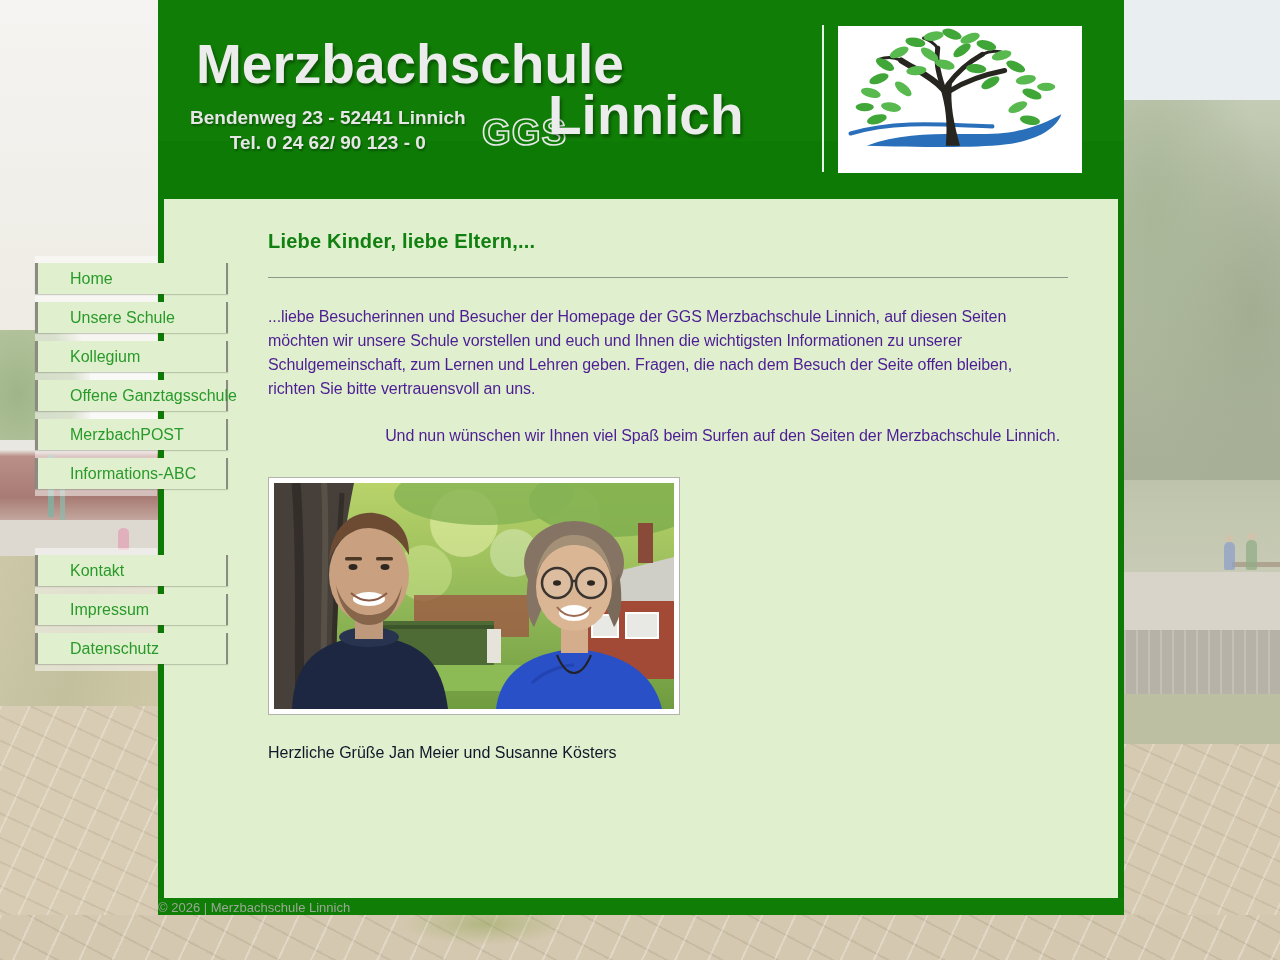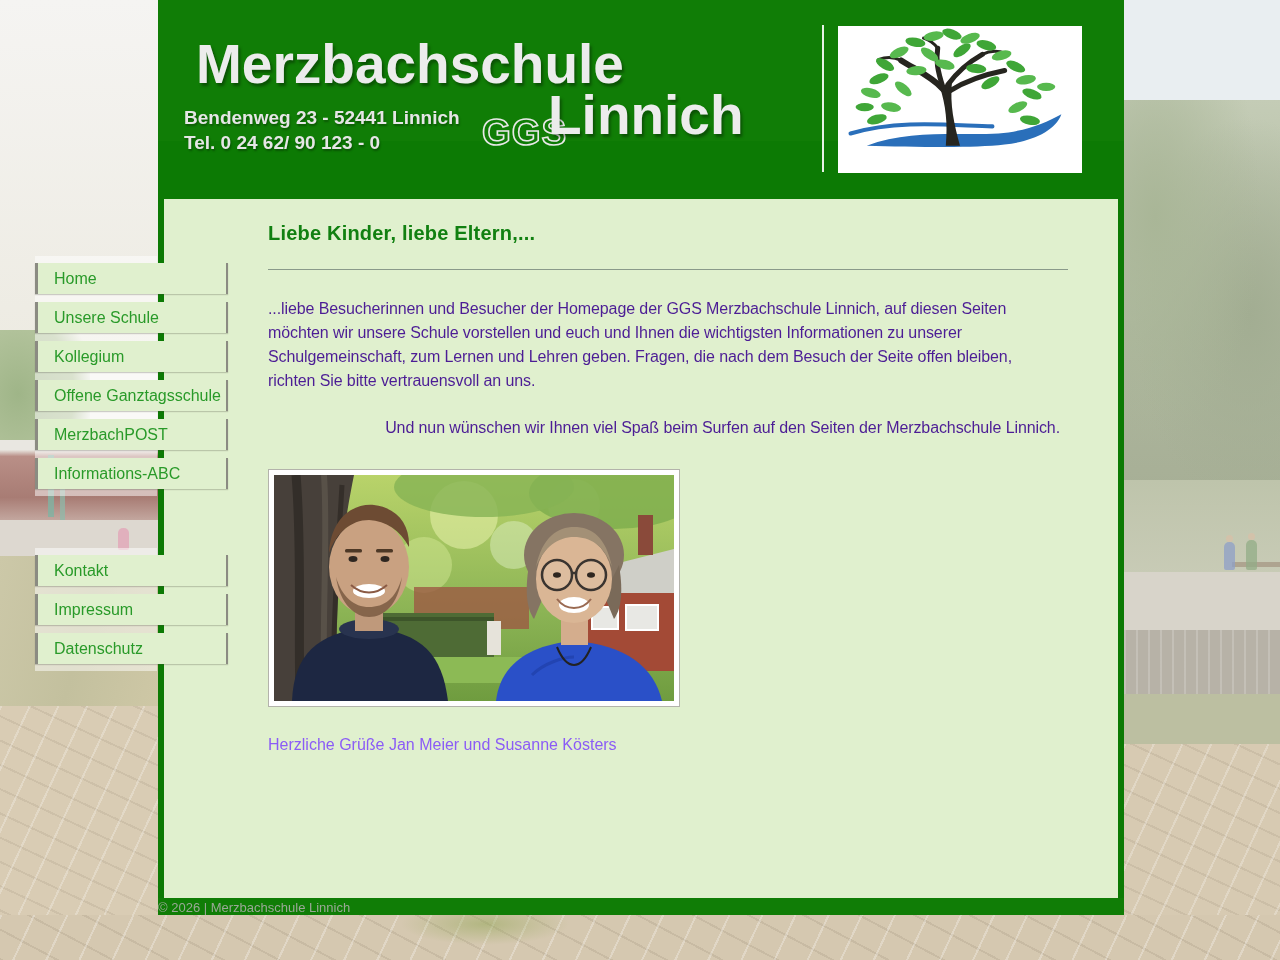--- a/index.html
+++ b/index.html
@@ -53,51 +53,51 @@
       repeating-linear-gradient(115deg,rgba(255,255,255,.28) 0 2px,rgba(0,0,0,0) 2px 30px),
       repeating-linear-gradient(28deg,rgba(120,105,85,.14) 0 2px,rgba(0,0,0,0) 2px 26px),#d5c8b0;}
   .bgb-weeds{position:absolute;left:400px;top:0;width:170px;height:30px;background:radial-gradient(ellipse at 50% 30%,rgba(150,168,92,.55),rgba(150,168,92,0) 70%);}
 
   
   .wrapper{position:absolute;left:158px;top:0;width:966px;height:915px;background:var(--border-green);z-index:10;}
 
   
   .site-header{position:absolute;left:0;top:0;width:966px;height:141px;background:var(--header-green);}
   .school-name{position:absolute;left:38px;top:32px;font-size:55px;font-weight:bold;color:#ececec;letter-spacing:0;text-shadow:2px 3px 3px rgba(0,0,0,.35);}
-  .header-sub{position:absolute;left:26px;top:105px;font-size:19px;font-weight:bold;color:#e6e6e6;line-height:25px;text-shadow:1px 2px 2px rgba(0,0,0,.3);}
+  .header-sub{position:absolute;left:32px;top:105px;font-size:19px;font-weight:bold;color:#e6e6e6;line-height:25px;text-shadow:1px 2px 2px rgba(0,0,0,.3);text-align:center;}
   .ggs-outline{position:absolute;left:324px;top:112px;font-size:37px;font-weight:bold;color:transparent;-webkit-text-stroke:1.6px #e9e9e9;letter-spacing:1px;}
   .linnich{position:absolute;left:390px;top:83px;font-size:55px;font-weight:bold;color:#ececec;text-shadow:2px 3px 3px rgba(0,0,0,.35);}
   .header-divider{position:absolute;left:664px;top:25px;width:2px;height:147px;background:rgba(255,255,255,.9);}
   .logo-box{position:absolute;left:680px;top:26px;width:244px;height:147px;background:#ffffff;}
   .logo-box svg{display:block;width:100%;height:100%;}
 
   
   .content-panel{position:absolute;left:6px;top:199px;width:954px;height:699px;background:var(--panel-green);}
-  .content{position:absolute;left:104px;top:0;width:810px;}
+  .content{position:absolute;left:104px;top:8px;width:810px;}
   .page-title{margin-top:23px;font-size:20px;font-weight:bold;color:var(--heading-green);letter-spacing:.2px;}
   .title-rule{border:0;border-top:1px solid #8a9a8a;width:800px;margin:24px 0 0 0;}
   .body-par{margin-top:27px;font-size:16px;line-height:24px;color:#4c1d95;width:792px;letter-spacing:-0.1px;}
   .body-par + .body-par{margin-top:23px;text-align:right;}
 
   
   .photo-frame{margin-top:29px;width:412px;height:238px;background:#ffffff;border:1px solid #b3b3ab;padding:5px;}
   .photo-frame svg{display:block;width:400px;height:226px;}
-  .photo-caption{margin-top:29px;font-size:16px;color:#8b5cf6;}
+  .photo-caption{margin-top:29px;font-size:16px;color:#0f172a;}
 
   
   .site-footer{position:absolute;left:0;bottom:0;width:966px;height:17px;background:var(--header-green);}
   .site-footer span{font-size:13px;line-height:17px;color:var(--footer-text);}
 
   
   .nav-block{position:absolute;left:35px;width:122px;background:rgba(255,255,255,.5);padding:7px 0;z-index:20;}
   .nav-main{top:256px;}
   .nav-meta{top:548px;}
   .nav-item{width:193px;height:31px;margin-bottom:8px;background:var(--panel-green);
       border-left:3px solid #8b8b82;border-right:2px solid #8b8b82;
-      font-size:16px;line-height:31px;padding-left:16px;color:var(--nav-text-green);
+      font-size:16px;line-height:31px;padding-left:32px;color:var(--nav-text-green);
       cursor:pointer;white-space:nowrap;box-shadow:0 1px 1px rgba(70,70,60,.25);}
   .nav-item:last-child{margin-bottom:0;}
 </style>
 </head>
 <body>
 
 <div class="bg bg-left">
   <div class="bgl-sky"></div>
   <div class="bgl-trees"></div>
   <div class="bgl-building"></div>

